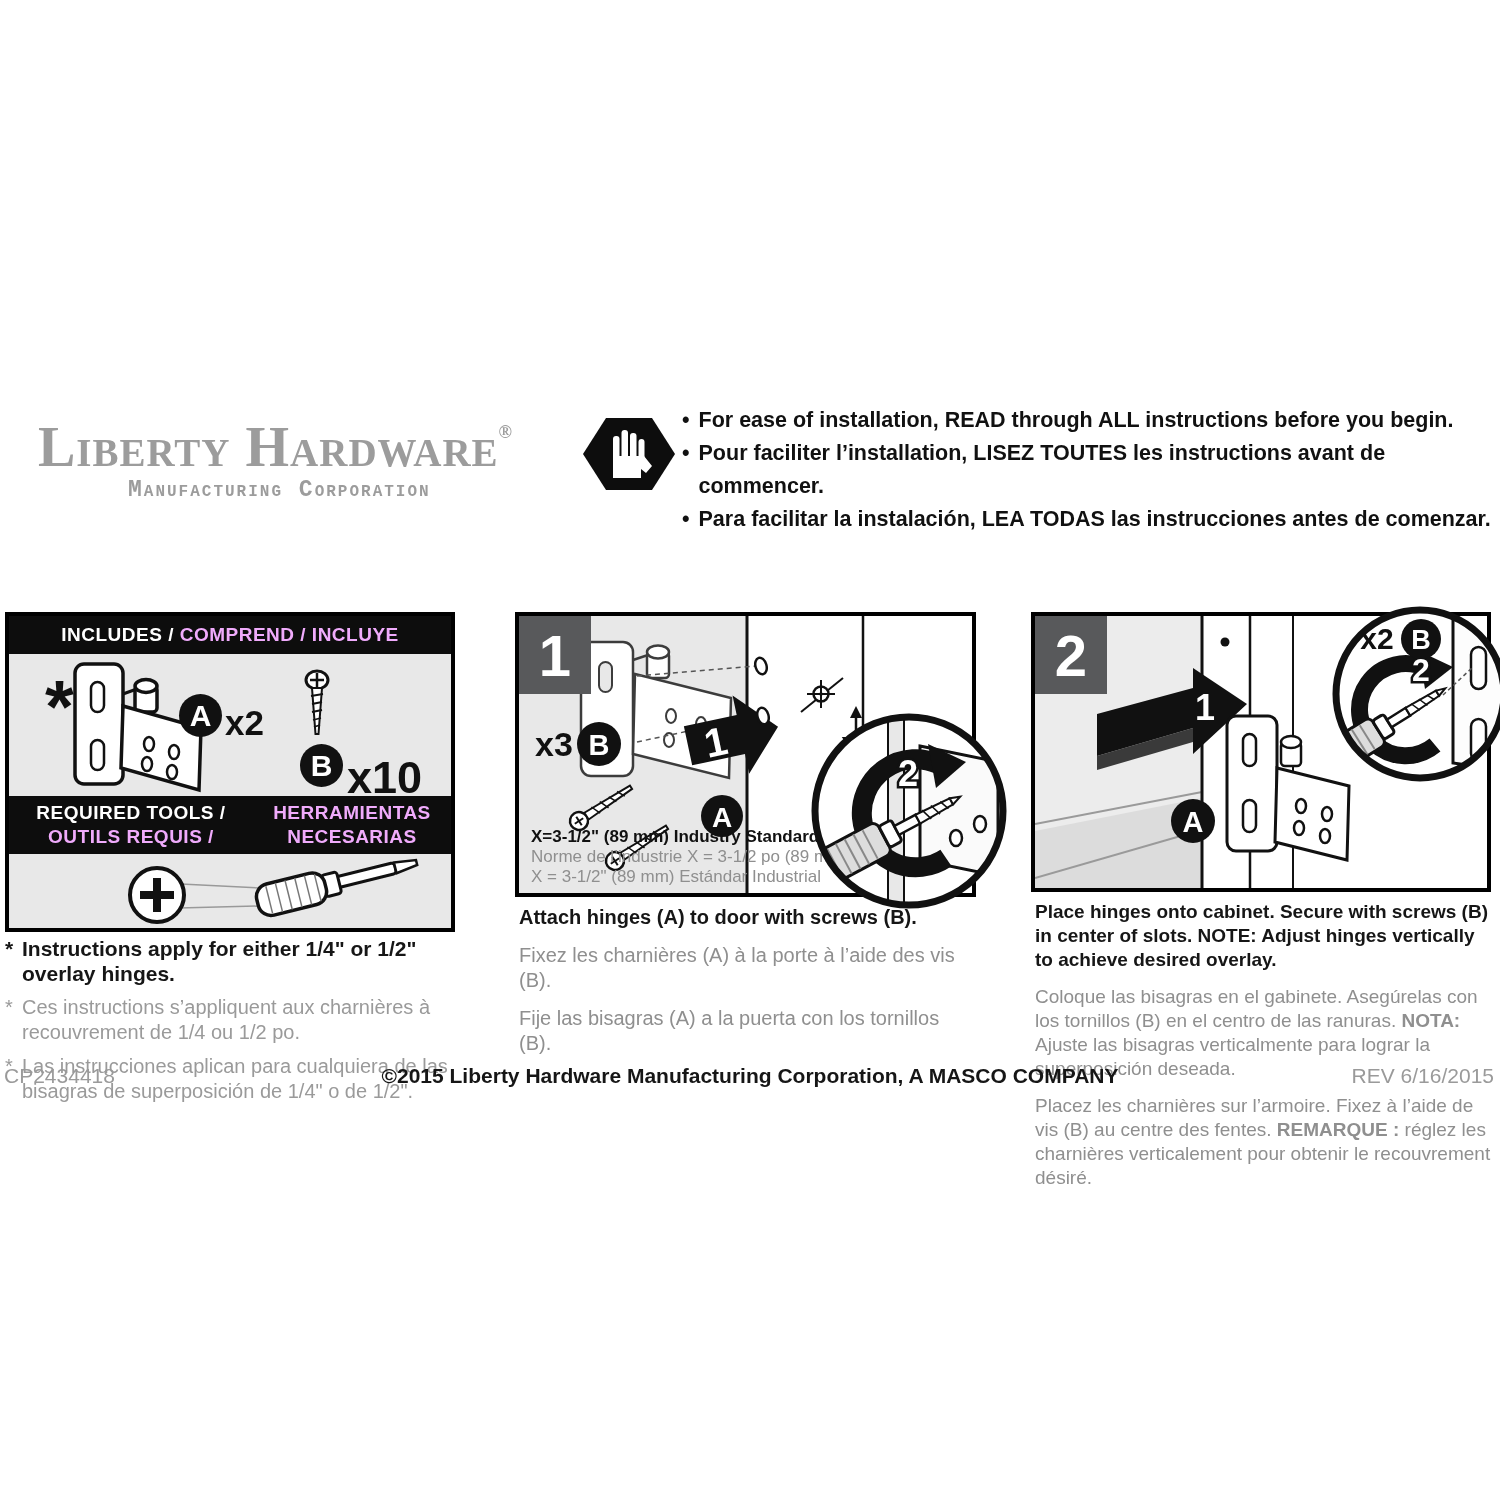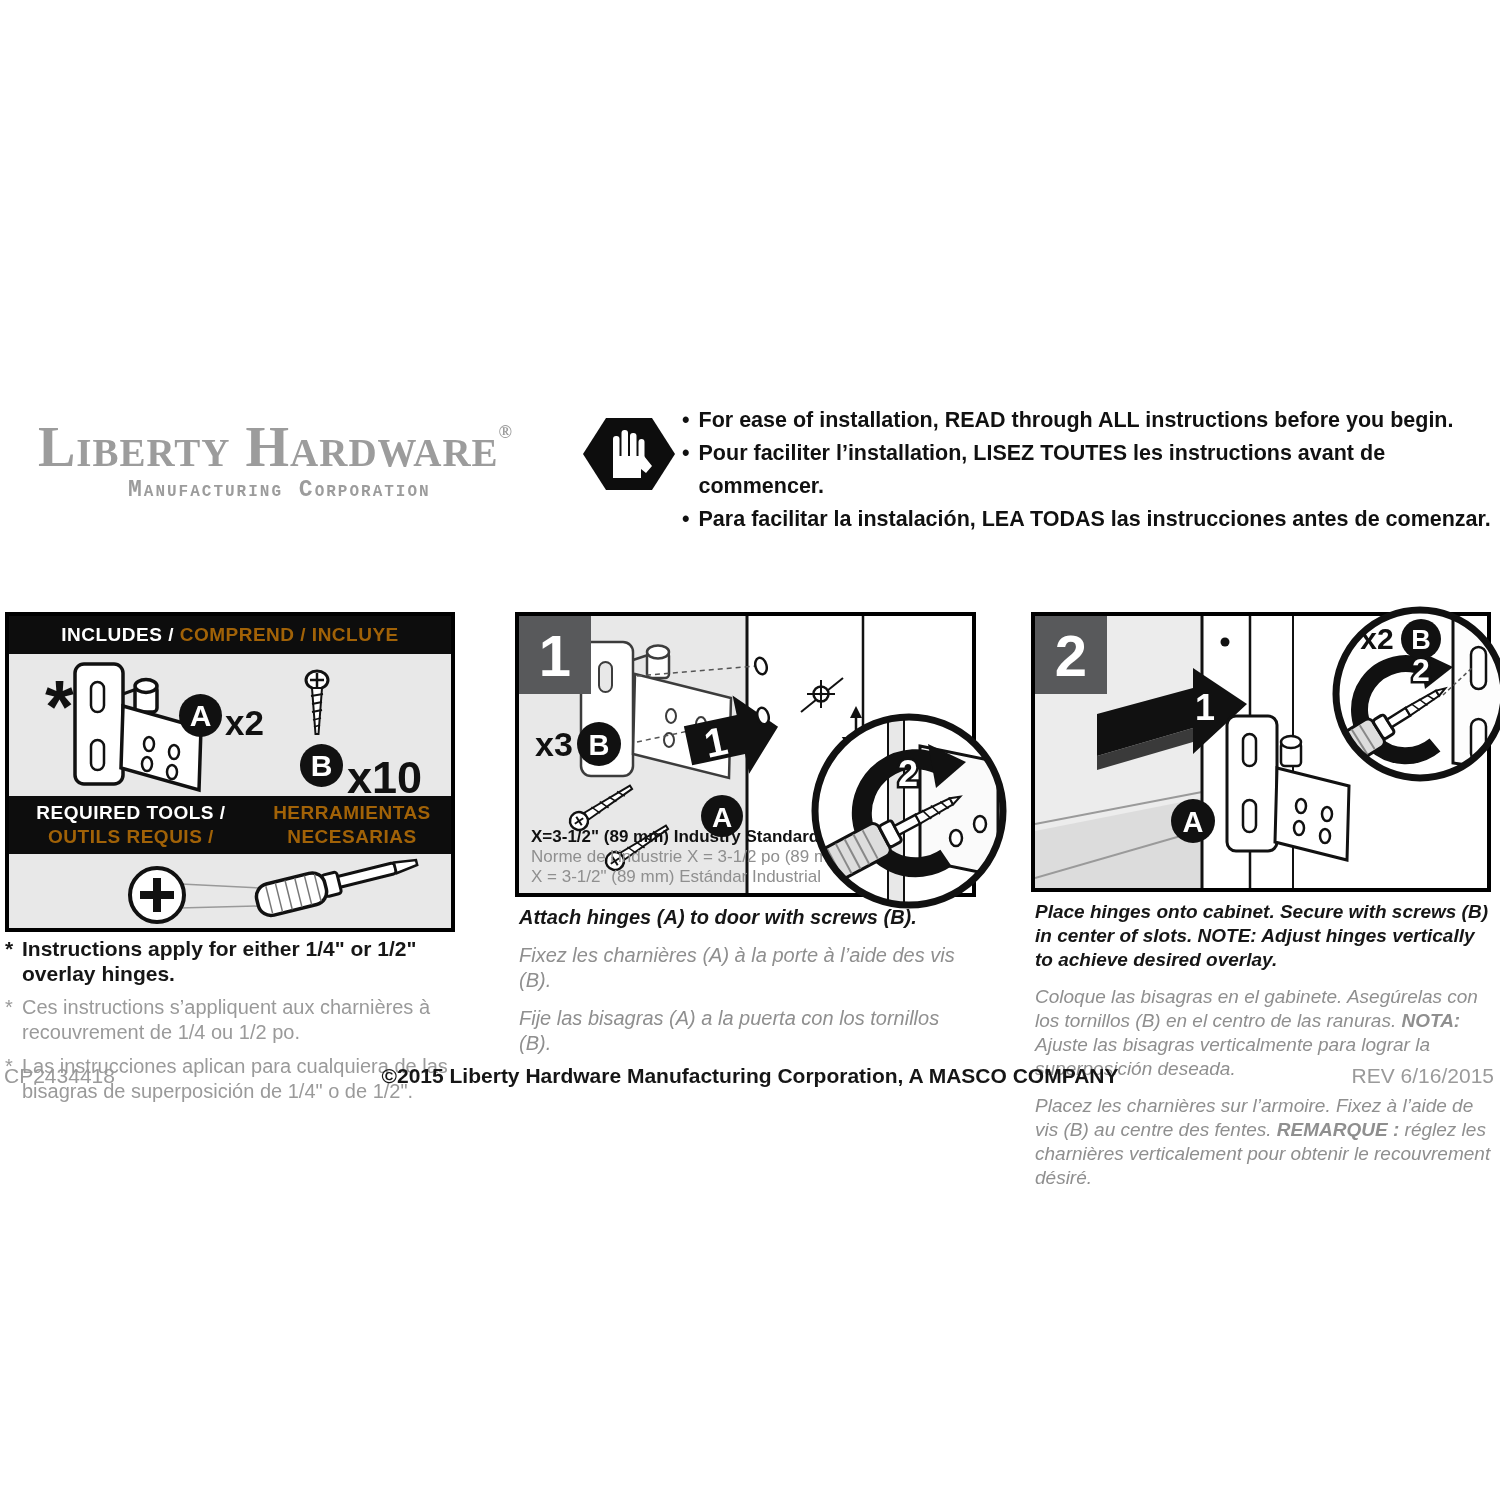--- a/index.html
+++ b/index.html
@@ -31,29 +31,29 @@
            display:flex;align-items:center;justify-content:center;color:#fff;
            font-size:58px;font-weight:700;}
   .badge{position:absolute;border-radius:50%;background:#111;color:#fff;display:flex;
          align-items:center;justify-content:center;font-weight:700;z-index:5;}
   .count{position:absolute;font-weight:700;color:#111;z-index:5;}
 
   
   .box-left{left:5px;top:612px;width:442px;height:312px;}
   .box-header{background:#0d0d0d;color:#fff;display:flex;align-items:center;justify-content:center;
               font-size:19px;font-weight:700;letter-spacing:0.5px;text-align:center;}
-  .box-header .g{color:#a16207;}
+  .box-header .g{color:#f0abfc;}
   .hdr1{height:38px;}
   .hdr2{height:58px;flex-direction:row;line-height:24px;justify-content:center;}
   .area{position:relative;background:#e8e8e8;}
   .area-includes{height:142px;}
   .area-tools{height:74px;}
 
   
-  .cap{position:absolute;font-size:20px;line-height:25px;font-style:italic;}
+  .cap{position:absolute;font-size:20px;line-height:25px;}
   .cap p{margin:0 0 13px 0;}
   .cap-en{color:#161616;font-weight:700;}
   .cap-x{color:#8f8f8f;}
   .footnotes{position:absolute;left:5px;top:936px;width:456px;}
   .fn{position:relative;padding-left:17px;margin-bottom:9px;line-height:25px;}
   .fn .star{position:absolute;left:0;top:0;}
   .fn-en{font-size:21px;font-weight:700;color:#161616;}
   .fn-x{font-size:20px;color:#9a9a9a;}
 
   

